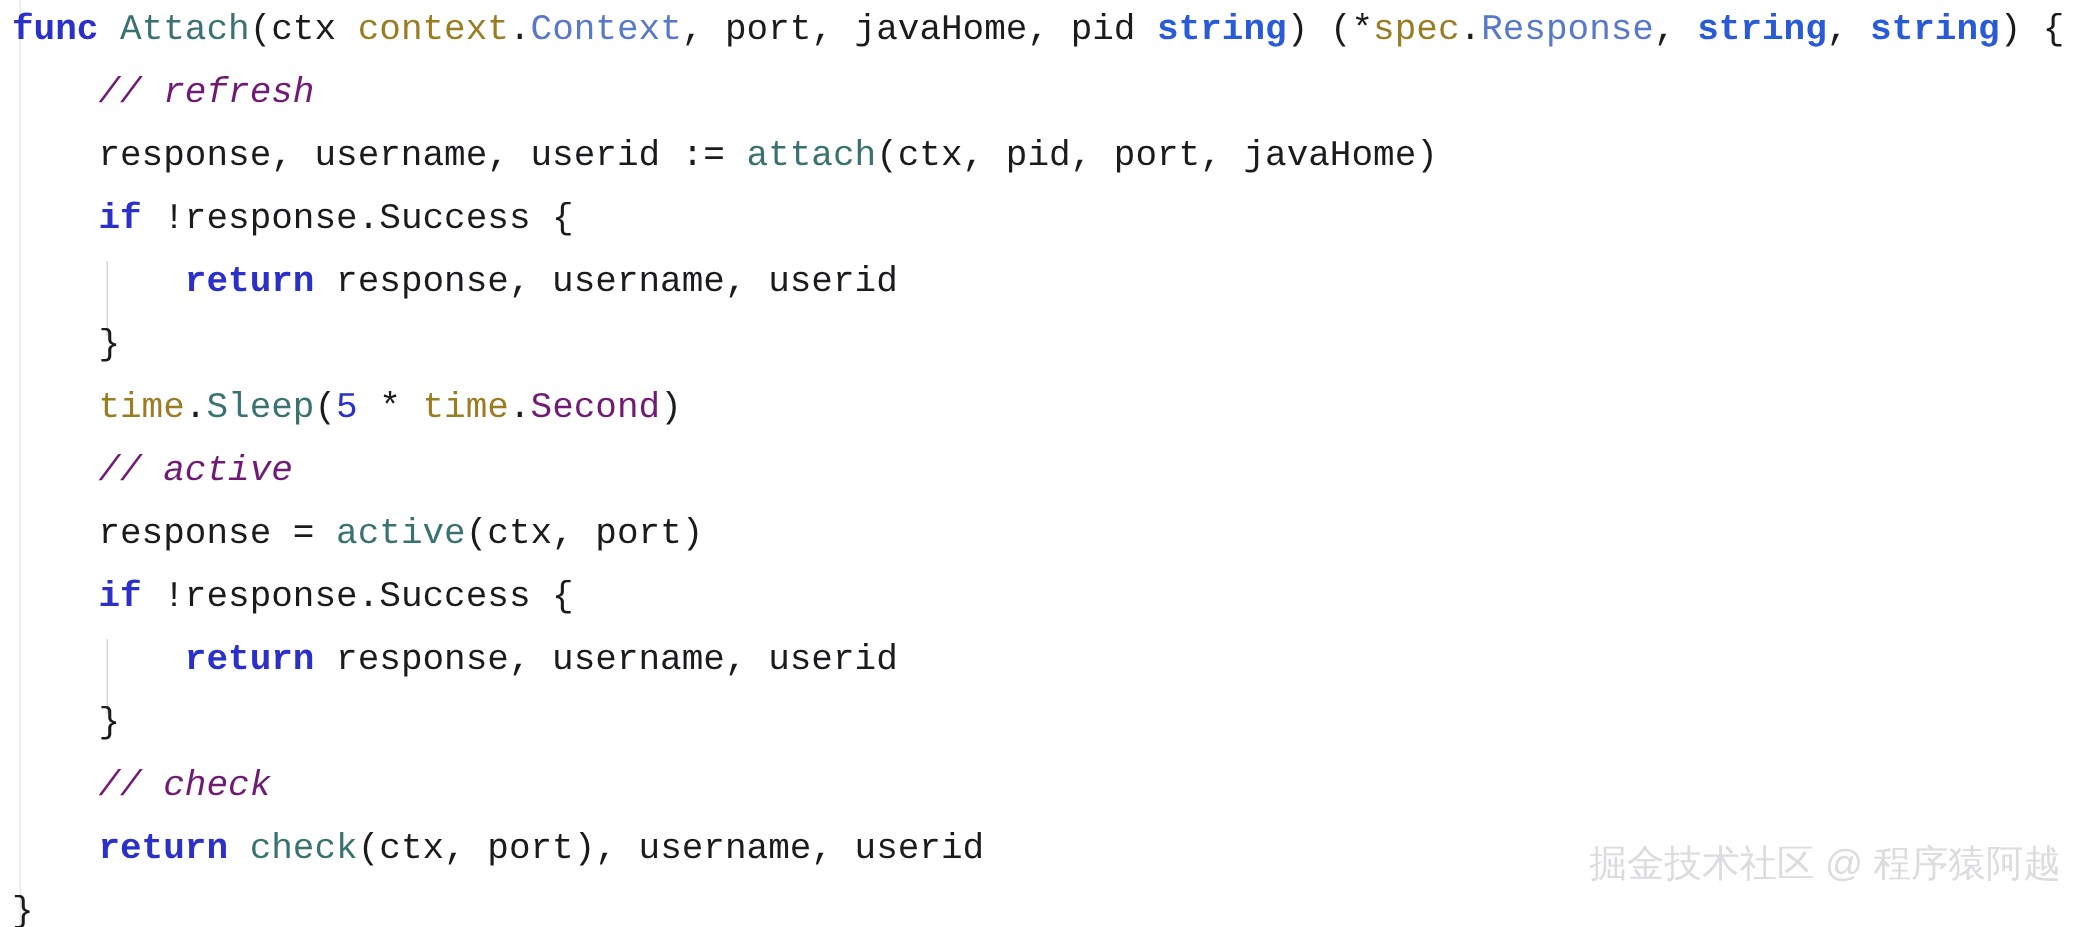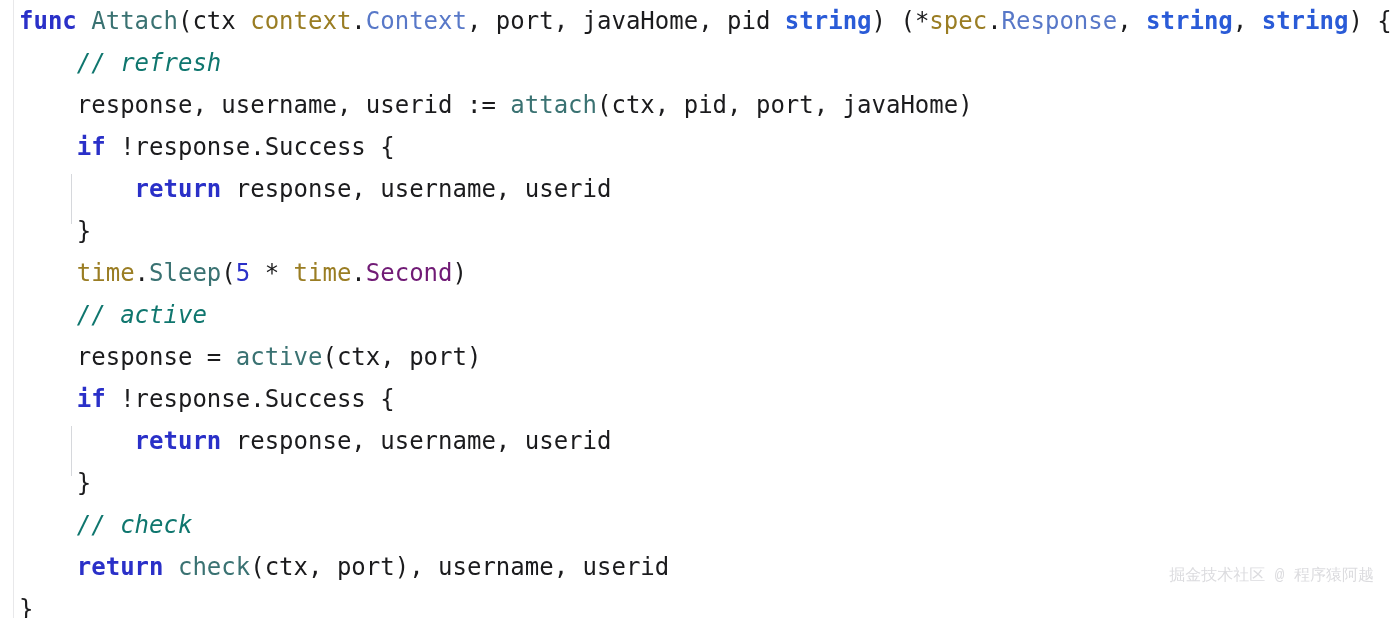--- a/index.html
+++ b/index.html
@@ -46,42 +46,43 @@
     font-size: 24px;
     line-height: 42px;
     letter-spacing: 0px;
     white-space: pre;
     color: #1b1b1d;
     -webkit-font-smoothing: antialiased;
   }
   .ln {
     display: block;
     height: 42px;
-    padding-left: 19px;
+    padding-left: 8px;
     white-space: pre;
+    font-family: Liberation Mono, monospace;
   }
 
   
   .kw      { color: #2a30c8; font-weight: bold; }   
   .fn      { color: #3a7272; }                      
   .pkg     { color: #9a7d23; }                      
   .typ     { color: #5878c8; }                      
   .typb    { color: #2a5bd7; font-weight: bold; }   
   .const   { color: #701a75; }                      
   .num     { color: #2a30c8; }                      
-  .cmt     { color: #0f766e; font-style: italic; }  
+  .cmt     { color: #701a75; font-style: italic; }  
   .plain   { color: #1b1b1d; }
 
   
   .watermark {
     position: absolute;
     right: 22px;
     top: 562px;
-    font-family: Liberation Mono, monospace;
-    font-size: 16px;
+    font-family: Liberation Sans, sans-serif;
+    font-size: 25px;
     line-height: 28px;
     color: #dcdcdf;
     white-space: pre;
     user-select: none;
     pointer-events: none;
   }
 </style>
 </head>
 <body>
 

